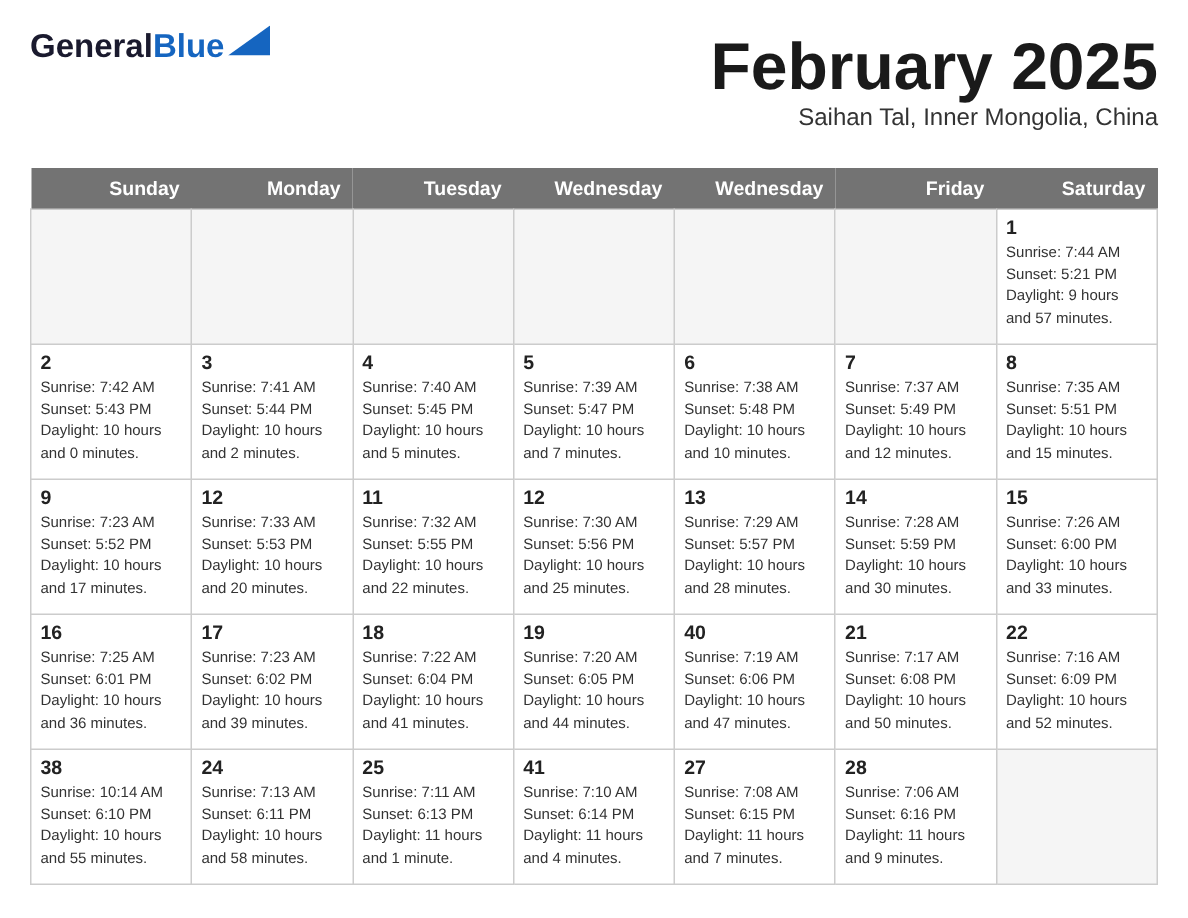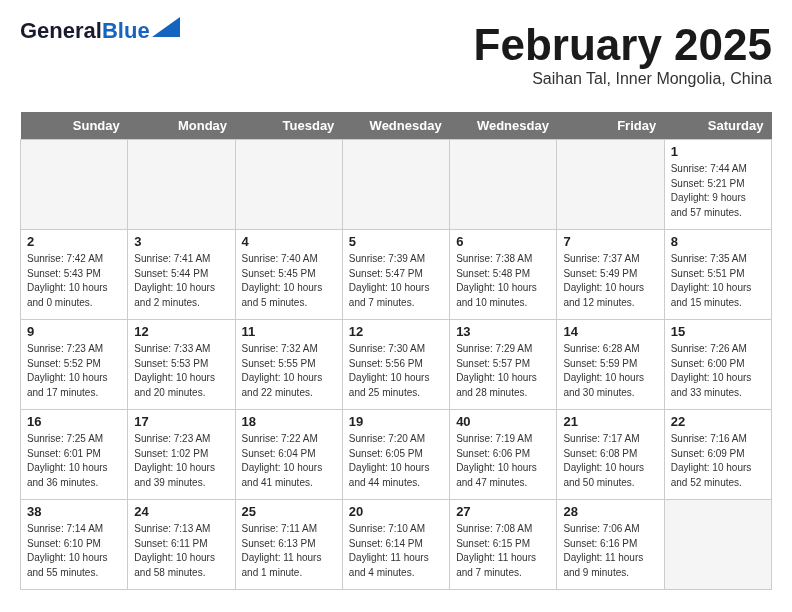--- a/index.html
+++ b/index.html
@@ -195,42 +195,42 @@
 Daylight: 10 hours and 25 minutes.</div>
         </td>
         <td>
           <span class="day-num">13</span>
           <div class="day-info">Sunrise: 7:29 AM
 Sunset: 5:57 PM
 Daylight: 10 hours and 28 minutes.</div>
         </td>
         <td>
           <span class="day-num">14</span>
-          <div class="day-info">Sunrise: 6:28 AM
+          <div class="day-info">Sunrise: 7:28 AM
 Sunset: 5:59 PM
 Daylight: 10 hours and 30 minutes.</div>
         </td>
         <td>
           <span class="day-num">15</span>
           <div class="day-info">Sunrise: 7:26 AM
 Sunset: 6:00 PM
 Daylight: 10 hours and 33 minutes.</div>
         </td>
       </tr>
       <tr>
         <td>
           <span class="day-num">16</span>
           <div class="day-info">Sunrise: 7:25 AM
 Sunset: 6:01 PM
 Daylight: 10 hours and 36 minutes.</div>
         </td>
         <td>
           <span class="day-num">17</span>
           <div class="day-info">Sunrise: 7:23 AM
-Sunset: 1:02 PM
+Sunset: 6:02 PM
 Daylight: 10 hours and 39 minutes.</div>
         </td>
         <td>
           <span class="day-num">18</span>
           <div class="day-info">Sunrise: 7:22 AM
 Sunset: 6:04 PM
 Daylight: 10 hours and 41 minutes.</div>
         </td>
         <td>
           <span class="day-num">19</span>
@@ -253,38 +253,38 @@
         <td>
           <span class="day-num">22</span>
           <div class="day-info">Sunrise: 7:16 AM
 Sunset: 6:09 PM
 Daylight: 10 hours and 52 minutes.</div>
         </td>
       </tr>
       <tr>
         <td>
           <span class="day-num">38</span>
-          <div class="day-info">Sunrise: 7:14 AM
+          <div class="day-info">Sunrise: 10:14 AM
 Sunset: 6:10 PM
 Daylight: 10 hours and 55 minutes.</div>
         </td>
         <td>
           <span class="day-num">24</span>
           <div class="day-info">Sunrise: 7:13 AM
 Sunset: 6:11 PM
 Daylight: 10 hours and 58 minutes.</div>
         </td>
         <td>
           <span class="day-num">25</span>
           <div class="day-info">Sunrise: 7:11 AM
 Sunset: 6:13 PM
 Daylight: 11 hours and 1 minute.</div>
         </td>
         <td>
-          <span class="day-num">20</span>
+          <span class="day-num">41</span>
           <div class="day-info">Sunrise: 7:10 AM
 Sunset: 6:14 PM
 Daylight: 11 hours and 4 minutes.</div>
         </td>
         <td>
           <span class="day-num">27</span>
           <div class="day-info">Sunrise: 7:08 AM
 Sunset: 6:15 PM
 Daylight: 11 hours and 7 minutes.</div>
         </td>

